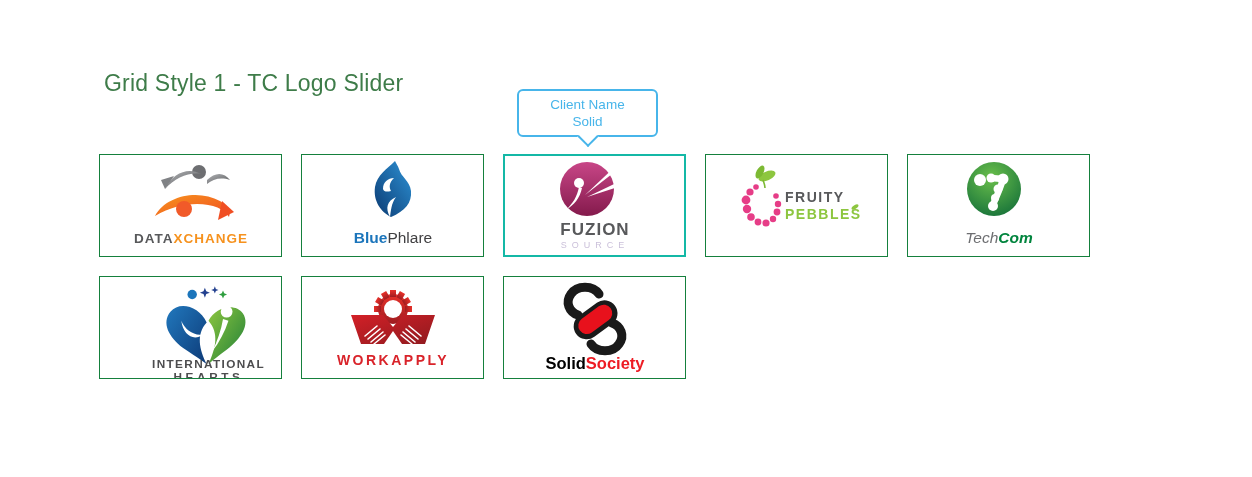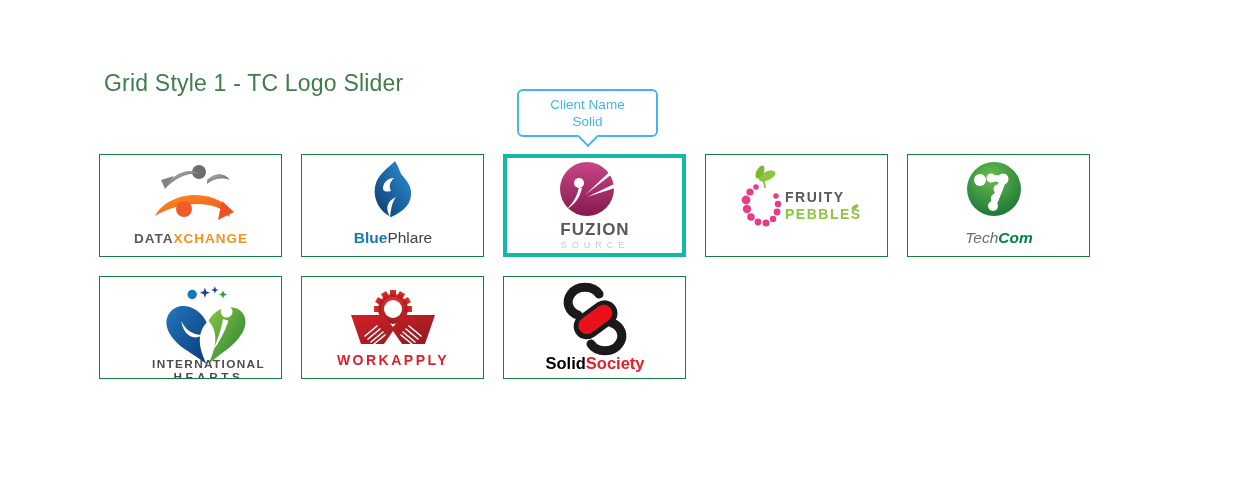--- a/index.html
+++ b/index.html
@@ -27,21 +27,21 @@
   
   .logo-grid{
     position:absolute;left:99px;top:154px;width:992px;
     display:flex;flex-wrap:wrap;gap:19px;
   }
   .card{
     width:183px;height:103px;box-sizing:border-box;background:#fff;
     border:1px solid #15803d;display:flex;align-items:center;justify-content:center;
     overflow:hidden;cursor:pointer;
   }
-  .card.active{border:4px solid #14b8a6;}
+  .card.active{border:2px solid #14b8a6;}
   .card.clip-bottom{align-items:flex-start;padding-left:36px;}
   .card.clip-bottom svg{margin-top:2px;}
   svg text{font-family:"Liberation Sans",sans-serif;}
 </style>
 </head>
 <body>
 
 <div class="page-title">Grid Style 1 - TC Logo Slider</div>
 
 <div class="tooltip">

